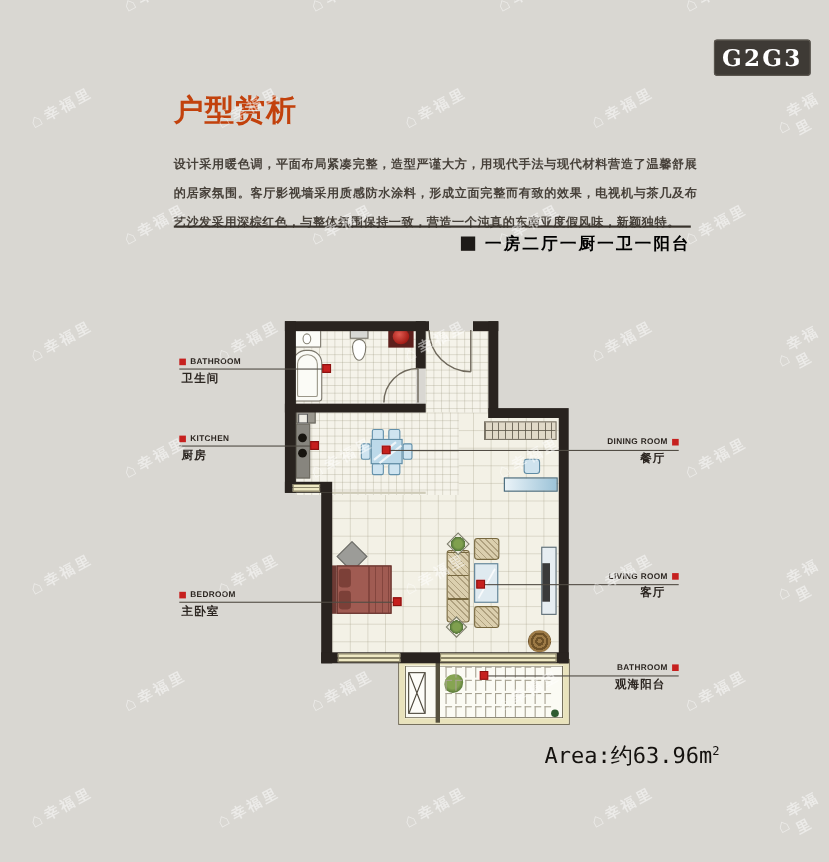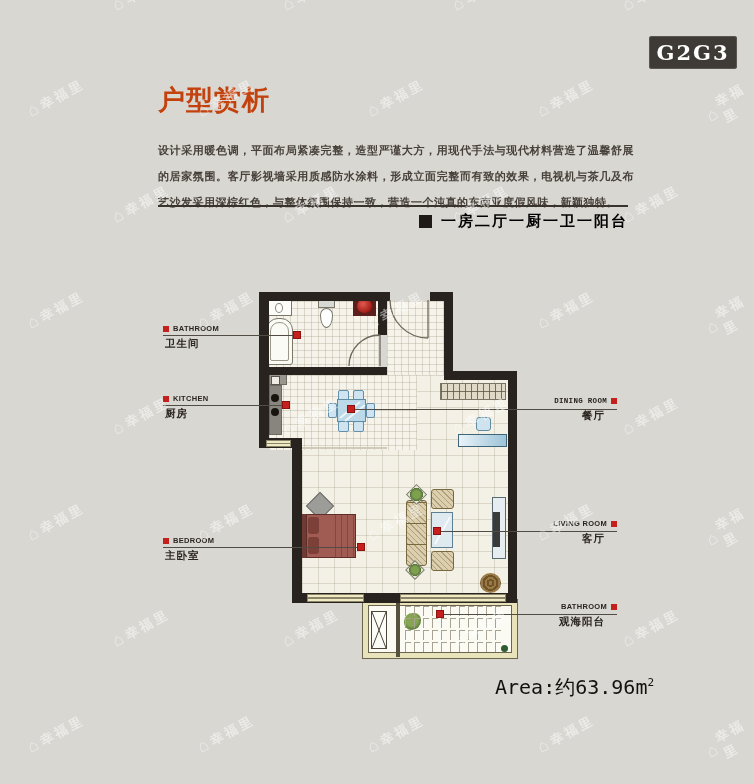--- a/index.html
+++ b/index.html
@@ -236,21 +236,21 @@
   </div>
   <div class="lab" style="left:163px;top:536px;">
     <div class="lab-row">
         <span class="lab-sq"></span>
       <span class="lab-en">BEDROOM</span>
       </div>
     <div class="lab-cn" style="margin-top:4px;margin-left:2px;">主卧室</div>
   </div>
 
   <div class="lab" style="right:137px;top:397px;text-align:right;">
-    <div class="lab-row" style="justify-content:space-between;font-family:Liberation Mono, monospace;">
+    <div class="lab-row" style="justify-content:space-between;">
       <span class="lab-en">DINING ROOM</span>
       <span class="lab-sq"></span>
       </div>
     <div class="lab-cn" style="margin-top:4px;margin-right:12px;">餐厅</div>
   </div>
   <div class="lab" style="right:137px;top:519px;text-align:right;">
     <div class="lab-row" style="justify-content:flex-end;">
       <span class="lab-en">LIVING ROOM</span>
       <span class="lab-sq"></span>
       </div>

